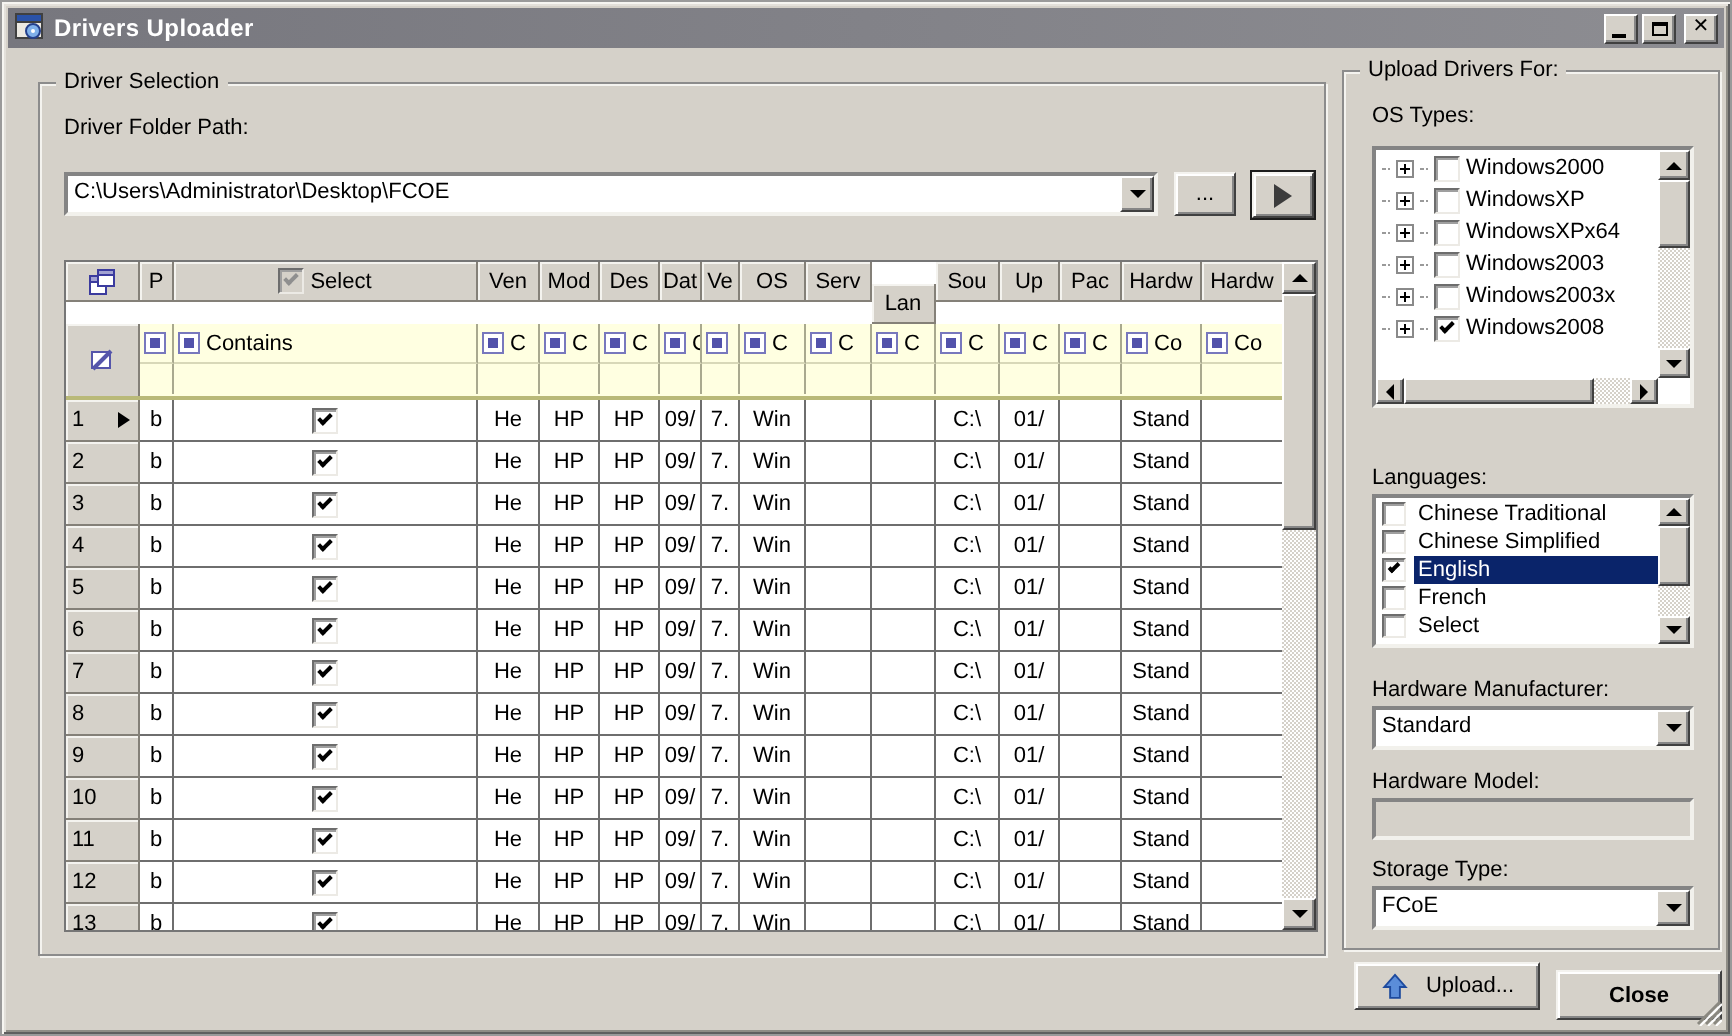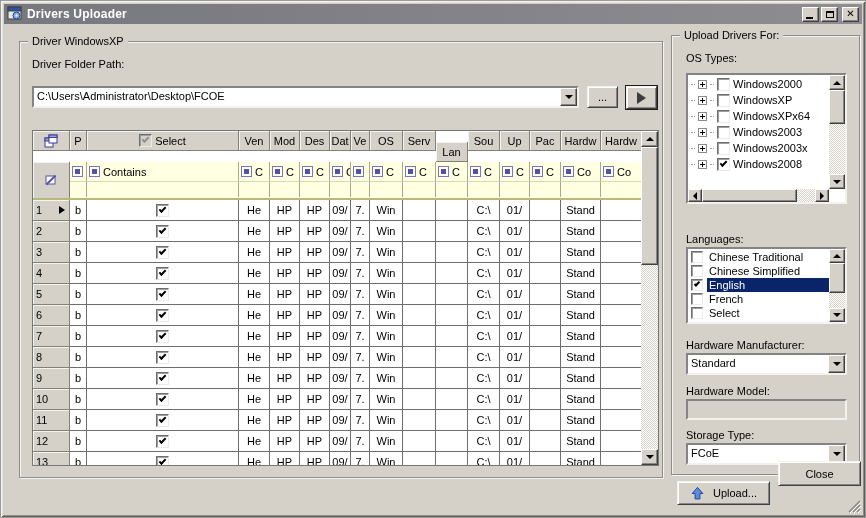--- a/index.html
+++ b/index.html
@@ -173,21 +173,21 @@
       <span class="tb-btn">
           <span class="glyph-max"></span>
         </span>
       <span class="tb-btn close">
           <span class="glyph-x">✕</span>
         </span>
     </span>
   </div>
 
   <div class="group" style="left:18px; top:40px; width:644px; height:437px;">
-    <span class="group-label">Driver WindowsXP</span>
+    <span class="group-label">Driver Selection</span>
 
     <span class="lbl" style="left:12px; top:16px;">Driver Folder Path:</span>
 
     <div class="sunken combo" style="position:absolute; left:12px; top:44px; width:547px; height:22px;">
       <span class="value">C:\Users\Administrator\Desktop\FCOE</span>
       <span class="drop-btn">
           <span class="tri-down"></span>
         </span>
     </div>
     <div class="btn" style="position:absolute; left:567px; top:44px; width:31px; height:22px;">
@@ -820,21 +820,21 @@
     </div>
   </div>
 
   <div class="btn" style="position:absolute; left:676px; top:480px; width:93px; height:24px; gap:8px;">
     <svg width="15" height="15" viewBox="0 0 16 16">
       <path d="M8 1.5 L13.7 8 H10.6 V13.8 H5.4 V8 H2.3 Z" fill="#5b8dd9" stroke="#1d4globalThis99e"></path>
       <path d="M8 1.5 L13.7 8 H10.6 V13.8 H5.4 V8 H2.3 Z" fill="#5b8dd9" stroke="#1d4a9e"></path>
     </svg>
     <span>Upload...</span>
   </div>
-  <div class="btn" style="position:absolute; left:777px; top:460px; width:83px; height:25px;">
+  <div class="btn" style="position:absolute; left:777px; top:484px; width:83px; height:25px;font-weight:bold;">
     <span>Close</span>
   </div>
 
   <svg class="grip" width="13" height="13" viewBox="0 0 13 13">
     <line x1="12" y1="1" x2="1" y2="12" stroke="#8a8880" stroke-width="1.5"></line>
     <line x1="12" y1="5" x2="5" y2="12" stroke="#8a8880" stroke-width="1.5"></line>
     <line x1="12" y1="9" x2="9" y2="12" stroke="#8a8880" stroke-width="1.5"></line>
     <line x1="13" y1="2" x2="2" y2="13" stroke="#fff" stroke-width="1"></line>
     <line x1="13" y1="6" x2="6" y2="13" stroke="#fff" stroke-width="1"></line>
     <line x1="13" y1="10" x2="10" y2="13" stroke="#fff" stroke-width="1"></line>

